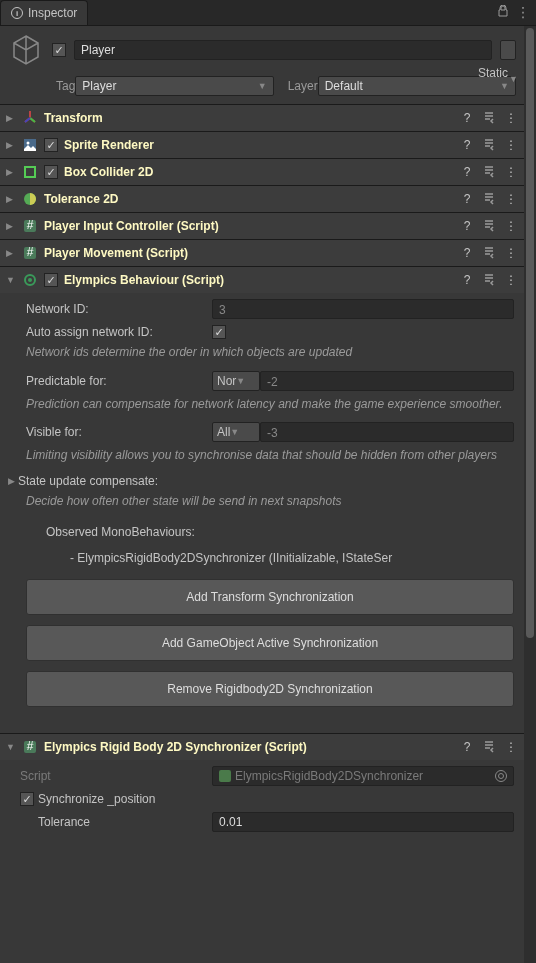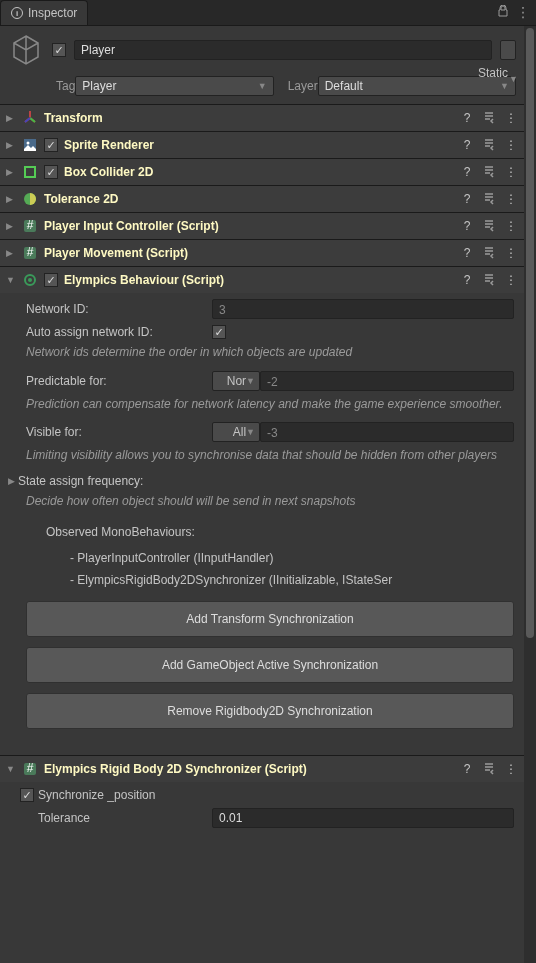--- a/index.html
+++ b/index.html
@@ -25,21 +25,21 @@
 .foldout{color:#888;font-size:9px;width:10px;cursor:pointer}
 .comp-icon{width:16px;height:16px;flex-shrink:0}
 .comp-title{flex:1;font-weight:bold;color:#fef9c3;white-space:nowrap;overflow:hidden;text-overflow:ellipsis}
 .comp-actions{display:flex;gap:8px;align-items:center;color:#9a9a9a}
 .comp-act{width:14px;height:14px;display:flex;align-items:center;justify-content:center;cursor:pointer}
 .comp-body{padding:6px 10px 10px 26px;background:#383838}
 .field-row{display:flex;align-items:center;margin-bottom:6px;}
 .field-label{width:186px;color:#c4c4c4;flex-shrink:0}
 .field-value{flex:1;background:#2b2b2b;border:1px solid #222;padding:3px 6px;height:20px;color:#888;border-radius:2px}
 .help-text{color:#9a9a9a;font-style:italic;margin-bottom:10px;line-height:1.3}
-.inline-dd{width:48px;background:#4a4a4a;border:1px solid #222;padding:2px 4px;height:20px;border-radius:2px;display:flex;align-items:center;justify-content:flex-end;font-size:11px}
+.inline-dd{width:48px;background:#4a4a4a;border:1px solid #222;padding:2px 4px;height:20px;border-radius:2px;display:flex;align-items:center;justify-content:flex-start;font-size:11px}
 .observed-section{padding:6px 20px 10px 20px}
 .observed-item{padding:4px 0 4px 24px;color:#c4c4c4}
 .big-btn{display:block;width:calc(100% - 0px);background:#585858;border:1px solid #303030;padding:10px;text-align:center;border-radius:3px;margin-bottom:10px;color:#ddd;cursor:pointer}
 .btn-group{padding:0 0 6px 0}
 .scrollbar{position:absolute;right:0;top:26px;bottom:0;width:12px;background:#2e2e2e}
 .scrollbar-thumb{position:absolute;left:2px;right:2px;top:2px;height:610px;background:#5a5a5a;border-radius:4px}
 .object-field{flex:1;background:#2b2b2b;border:1px solid #222;padding:3px 6px;height:20px;color:#8a8a8a;border-radius:2px;display:flex;align-items:center;gap:4px}
 .object-icon{width:12px;height:12px;background:#4a7a4a;border-radius:2px}
 .object-target{margin-left:auto;width:12px;height:12px;border:1.5px solid #888;border-radius:50%;position:relative}
 .object-target::after{content:"";position:absolute;inset:2px;border:1px solid #888;border-radius:50%}
@@ -267,27 +267,26 @@
       <div class="inline-dd">
         <span>All</span>
             <span class="caret">▼</span>
       </div>
       <div class="field-value">-3</div>
     </div>
     <div class="help-text">Limiting visibility allows you to synchronise data that should be hidden from other players</div>
 
     <div class="field-row" style="margin-left:-18px">
       <span class="foldout">▶</span>
-      <span>State assign frequency:</span>
-    </div>
-    <div class="help-text">Decide how often object should will be send in next snapshots</div>
+      <span>State update compensate:</span>
+    </div>
+    <div class="help-text">Decide how often other state will be send in next snapshots</div>
 
     <div class="observed-section">
       <div style="margin-bottom:8px">Observed MonoBehaviours:</div>
-      <div class="observed-item">- PlayerInputController (IInputHandler)</div>
       <div class="observed-item">- ElympicsRigidBody2DSynchronizer (IInitializable, IStateSer</div>
     </div>
 
     <div class="btn-group">
       <div class="big-btn">Add Transform Synchronization</div>
       <div class="big-btn">Add GameObject Active Synchronization</div>
       <div class="big-btn">Remove Rigidbody2D Synchronization</div>
     </div>
   </div>
 </div>
@@ -307,20 +306,28 @@
       <span class="comp-act">
             <svg viewBox="0 0 14 14">
               <path d="M3 2h8M3 5h8M3 8h5M11 8l-2 2 2 2" stroke="#9a9a9a" fill="none" stroke-width="1.5"></path>
             </svg>
           </span>
       <span class="comp-act">⋮</span>
     </div>
   </div>
   <div class="comp-body" style="padding-left:20px">
     <div class="field-row">
+      <span class="field-label" style="width:192px;color:#7a7a7a">Script</span>
+      <div class="object-field">
+        <span class="object-icon"></span>
+        <span style="color:#7a7a7a">ElympicsRigidBody2DSynchronizer</span>
+        <span class="object-target"></span>
+      </div>
+    </div>
+    <div class="field-row">
       <div class="checkbox checked"></div>
       <span style="margin-left:4px">Synchronize _position</span>
     </div>
     <div class="indent-row">
       <span style="width:168px">Tolerance</span>
       <input class="field-value" style="color: rgb(221, 221, 221);" value="0.01">
     </div>
   </div>
 </div>
 

